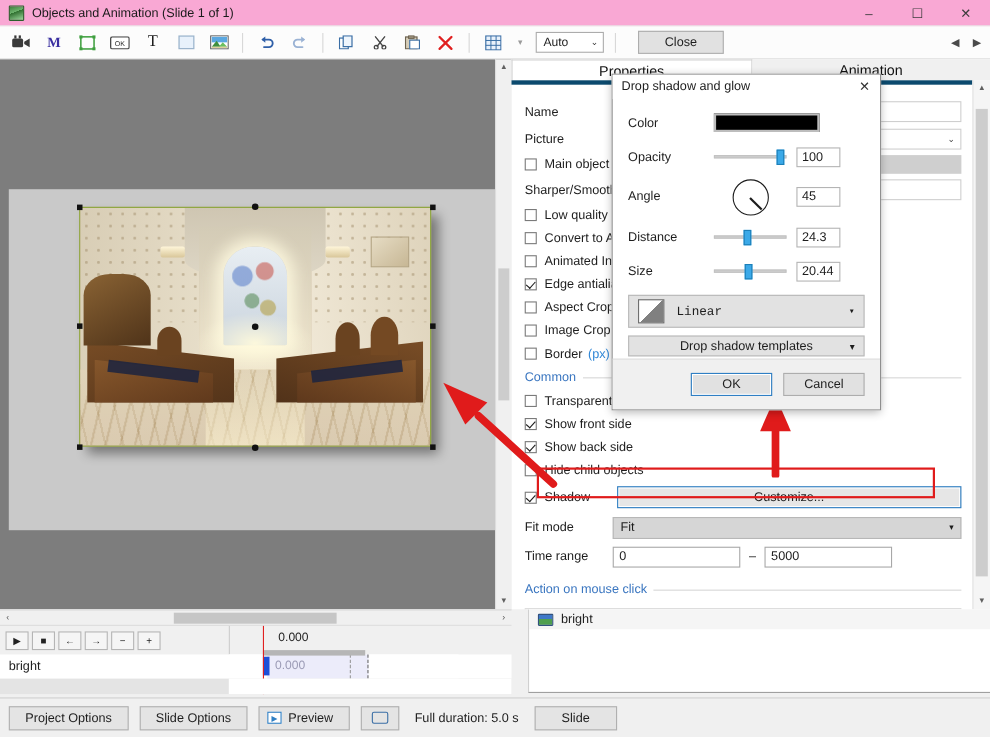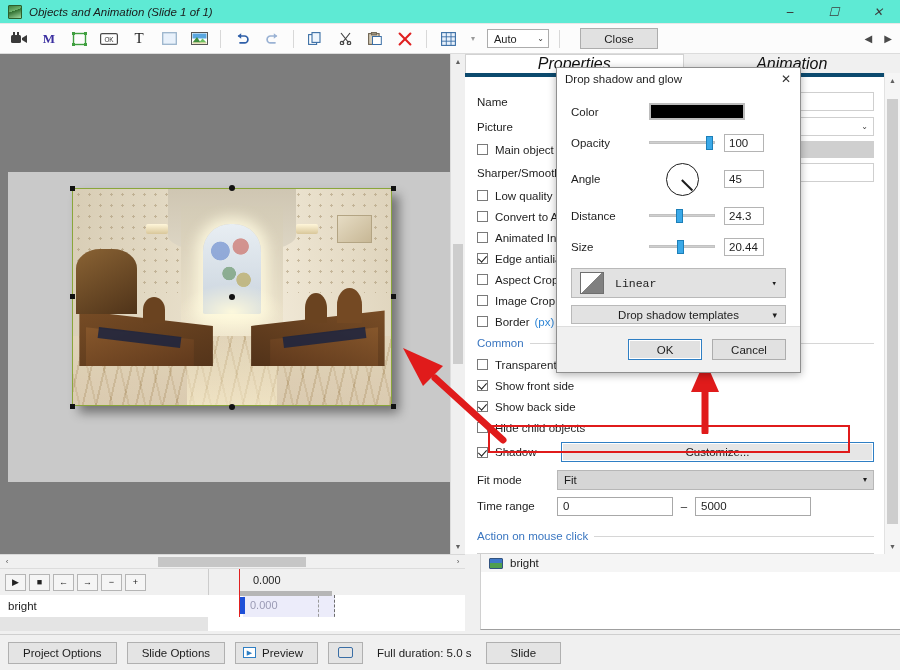--- a/index.html
+++ b/index.html
@@ -7,22 +7,22 @@
   body {
     font-family: "Liberation Sans", sans-serif;
     font-size: 11.5px;
     color:#1d1d1d;
     background:#f0f0f0;
     position:relative;
   }
 
   
   #titlebar {
-    height:24px; background:#5eead4; border-bottom:1px solid #e8e8e8;
-    display:flex; align-items:center; position:relative;font-style:italic;
+    height:24px; background:#f9a8d4; border-bottom:1px solid #e8e8e8;
+    display:flex; align-items:center; position:relative;
   }
   #titlebar .app-icon {
     width:14px; height:14px; margin-left:8px; margin-right:7px;
     background:linear-gradient(160deg,#3f7f3f 0%,#6db36d 40%,#2f6f2f 41%,#9fd89f 100%);
     border:1px solid #2c5f2c; border-radius:1px; flex:none;
   }
   #titlebar .title { font-size:11.5px; color:#1b1b1b; }
   #winbtns { position:absolute; right:0; top:0; height:24px; display:flex; }
   #winbtns div {
     width:44px; height:24px; display:flex; align-items:center; justify-content:center;
@@ -143,21 +143,21 @@
   }
   .sb-arrow { height:15px; display:flex; align-items:center; justify-content:center;
     font-size:7px; color:#606060; }
   #vscroll-left .thumb { position:absolute; left:2px; right:2px; top:190px; height:120px; background:#cdcdcd; }
 
   
   #rightpanel { position:absolute; left:465px; top:0; right:0; bottom:0; background:#fff; }
   #tabs { display:flex; height:19px; background:#f0f0f0; }
   #tabs .tab {
     flex:1; display:flex; align-items:center; justify-content:center;
-    font-size:16px; background:#f0f0f0; color:#111;font-style:italic;
+    font-size:13px; background:#f0f0f0; color:#111;
   }
   #tabs .tab.active { background:#fff; border:1px solid #d2d2d2; border-bottom:none; }
   #props {
     position:absolute; left:0; top:19px; right:16px; bottom:0;
     background:#fff; border-top:4px solid #0c4a6e; padding:12px 10px 0 12px;
     font-size:11.5px; overflow:hidden;
   }
   .prow { display:flex; align-items:center; height:25px; }
   .plabel { width:80px; flex:none; }
   .pinput { flex:1; height:19px; border:1px solid #cfcfcf; background:#fff; }

